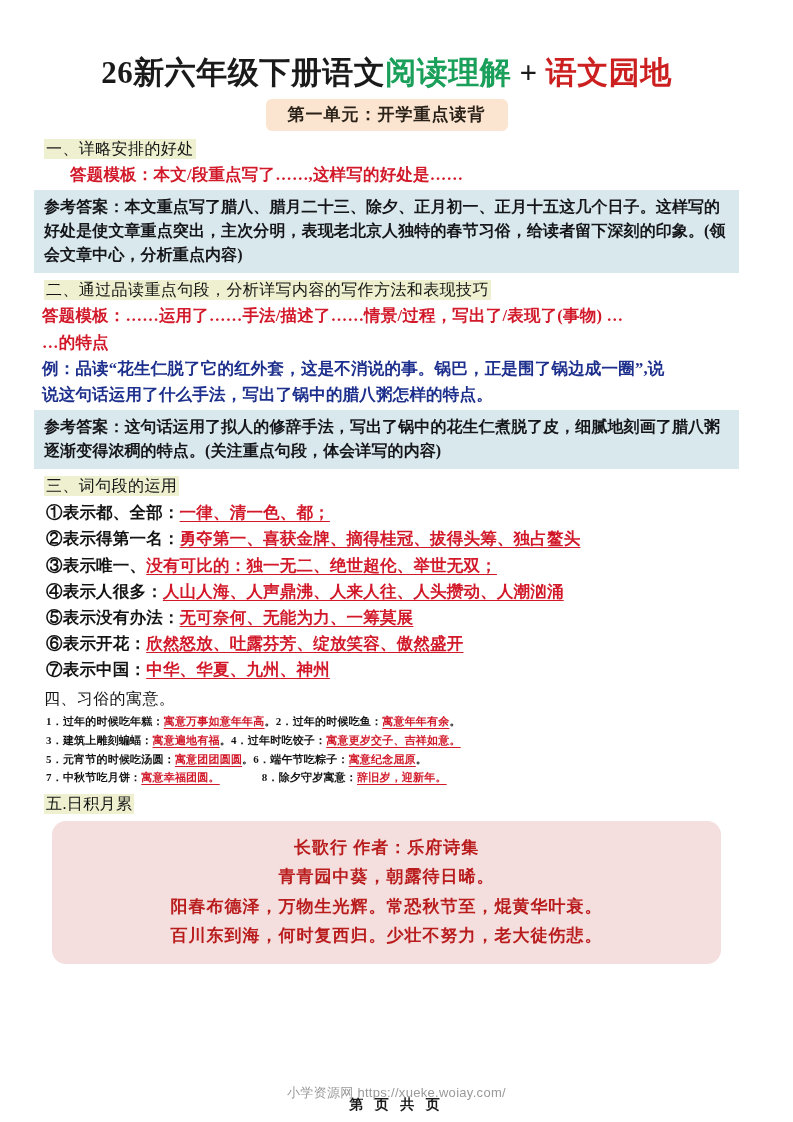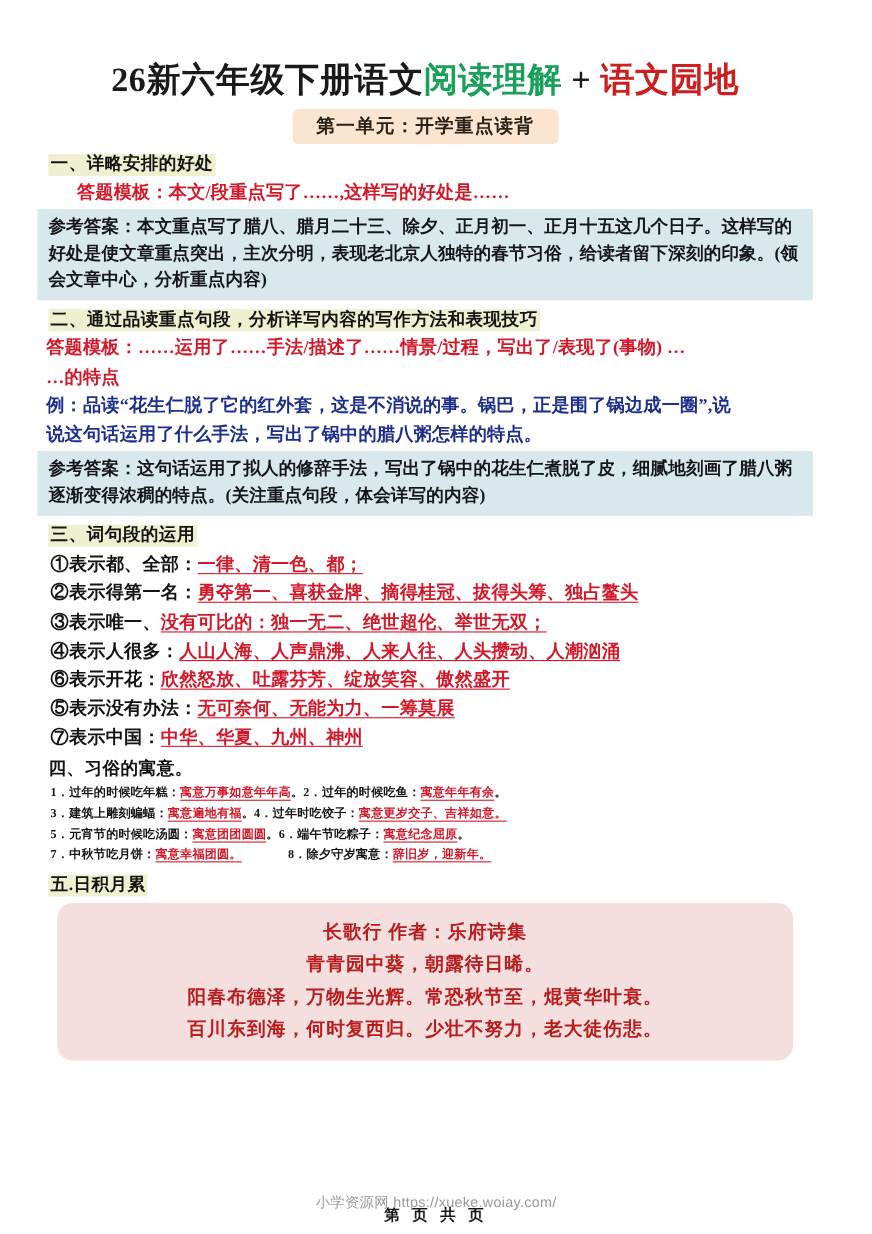--- a/index.html
+++ b/index.html
@@ -50,21 +50,21 @@
     font-size: 17px;
     font-weight: bold;
     padding: 4px 22px 5px 22px;
     border-radius: 6px;
     letter-spacing: 1px;
   }
 
   
   .sec-head {
     font-size: 16px;
-    font-weight: bold;
+    font-weight: normal;
     color: #141414;
     margin: 7px 0 3px 10px;
     letter-spacing: 0.4px;
   }
   .sec-head .hl {
     background: linear-gradient(#eef0cf, #eef0cf);
     padding: 1px 2px 2px 2px;
   }
   .sec-head.nohl .hl { background: none; padding: 0; }
 
@@ -194,22 +194,22 @@
   <div class="example">例：品读“花生仁脱了它的红外套，这是不消说的事。锅巴，正是围了锅边成一圈”,说</div>
   <div class="example">说这句话运用了什么手法，写出了锅中的腊八粥怎样的特点。</div>
   <div class="answer-box">参考答案：这句话运用了拟人的修辞手法，写出了锅中的花生仁煮脱了皮，细腻地刻画了腊八粥逐渐变得浓稠的特点。(关注重点句段，体会详写的内容)</div>
 
   <div class="sec-head"><span class="hl">三、词句段的运用</span></div>
   <div>
     <div class="wl-item"><span>①</span><span>表示都、全部：</span><span class="ans">一律、清一色、都；</span></div>
     <div class="wl-item"><span>②</span><span>表示得第一名：</span><span class="ans">勇夺第一、喜获金牌、摘得桂冠、拔得头筹、独占鳌头</span></div>
     <div class="wl-item"><span>③</span><span>表示唯一、</span><span class="ans">没有可比的：独一无二、绝世超伦、举世无双；</span></div>
     <div class="wl-item"><span>④</span><span>表示人很多：</span><span class="ans">人山人海、人声鼎沸、人来人往、人头攒动、人潮汹涌</span></div>
+    <div class="wl-item"><span>⑤</span><span>表示没有办法：</span><span class="ans">无可奈何、无能为力、一筹莫展</span></div>
     <div class="wl-item"><span>⑥</span><span>表示开花：</span><span class="ans">欣然怒放、吐露芬芳、绽放笑容、傲然盛开</span></div>
-    <div class="wl-item"><span>⑤</span><span>表示没有办法：</span><span class="ans">无可奈何、无能为力、一筹莫展</span></div>
     <div class="wl-item"><span>⑦</span><span>表示中国：</span><span class="ans">中华、华夏、九州、神州</span></div>
   </div>
 
   <div class="sec-head nohl"><span class="hl">四、习俗的寓意。</span></div>
   <div>
     <div class="cs-line"><span>1．</span><span>过年的时候吃年糕：</span><span class="ans">寓意万事如意年年高</span><span>。</span><span>2．</span><span>过年的时候吃鱼：</span><span class="ans">寓意年年有余</span><span>。</span></div>
     <div class="cs-line"><span>3．</span><span>建筑上雕刻蝙蝠：</span><span class="ans">寓意遍地有福</span><span>。</span><span>4．</span><span>过年时吃饺子：</span><span class="ans">寓意更岁交子、吉祥如意。</span><span></span></div>
     <div class="cs-line"><span>5．</span><span>元宵节的时候吃汤圆：</span><span class="ans">寓意团团圆圆</span><span>。</span><span>6．</span><span>端午节吃粽子：</span><span class="ans">寓意纪念屈原</span><span>。</span></div>
     <div class="cs-line"><span>7．</span><span>中秋节吃月饼：</span><span class="ans">寓意幸福团圆。</span><span class="cs-gap"></span><span>8．</span><span>除夕守岁寓意：</span><span class="ans">辞旧岁，迎新年。</span></div>
   </div>

